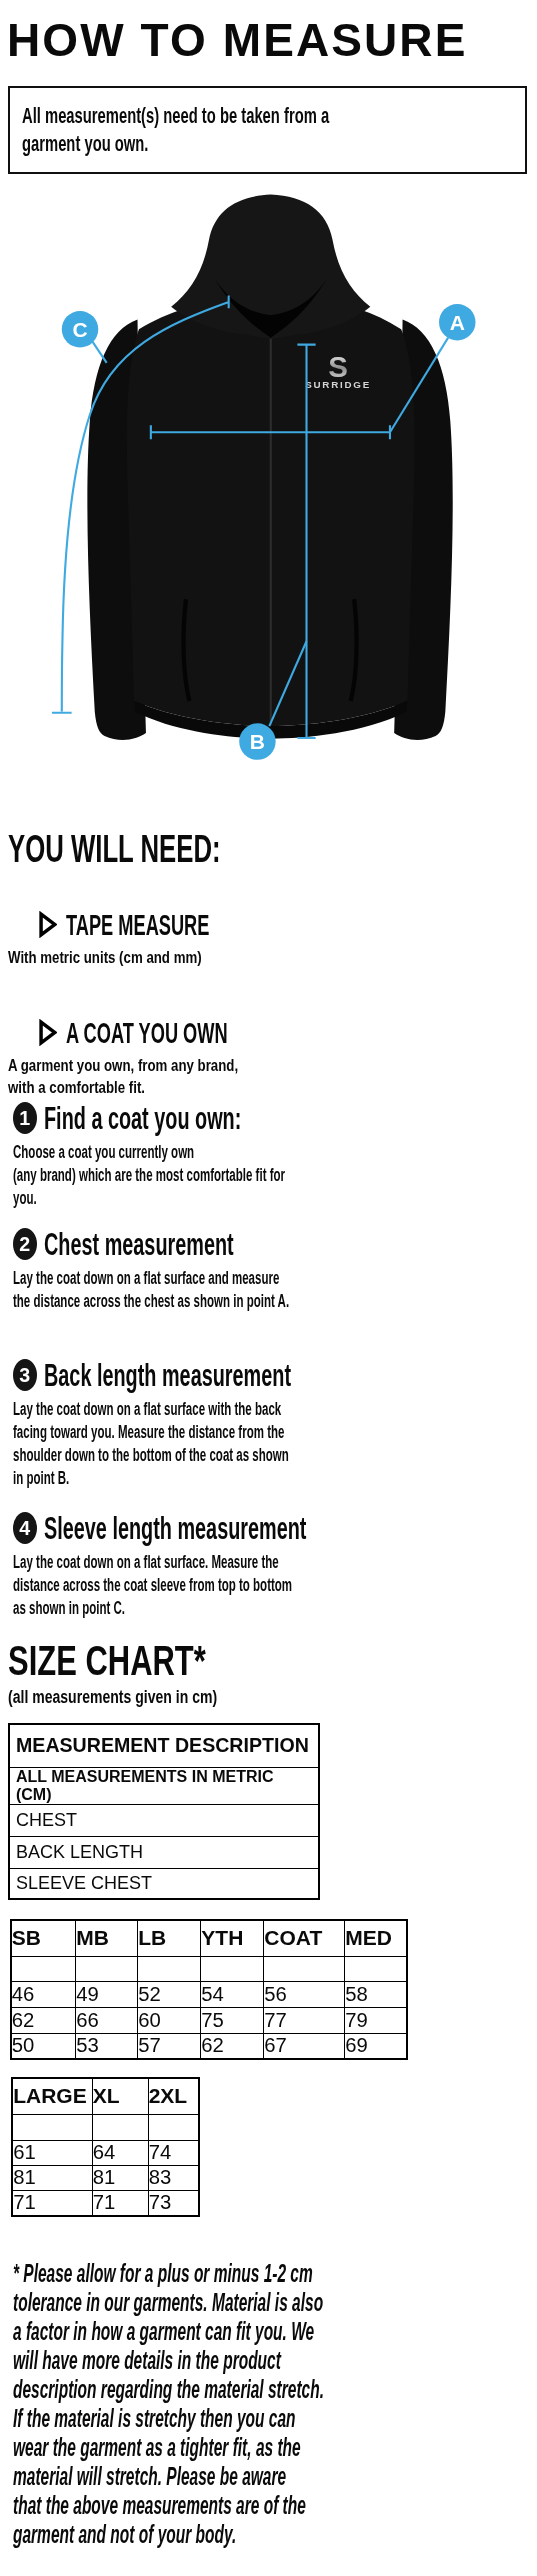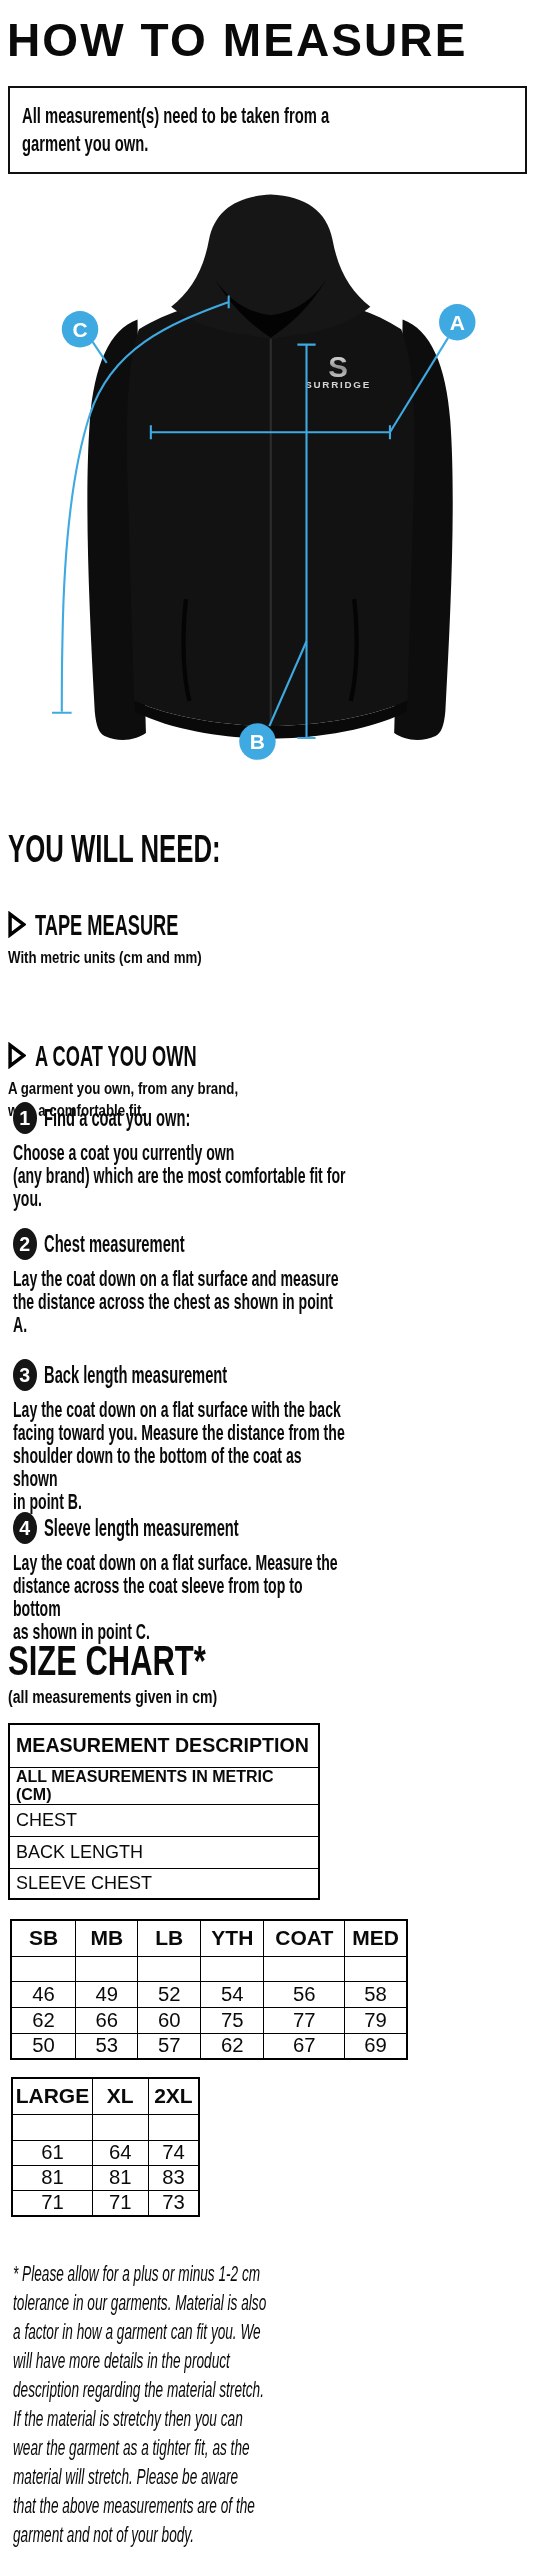--- a/index.html
+++ b/index.html
@@ -20,44 +20,44 @@
 
   h1.title { font-size: 46px; font-weight: bold; line-height: 1; letter-spacing: 2.1px; white-space: nowrap; }
 
   .notice-box { width: 519px; border: 2.1px solid #101010; padding: 14px 15.4px; background: #fff; }
   .notice-text { font-size: 22.4px; font-weight: bold; line-height: 28px; }
 
   h2.section { font-size: 39px; font-weight: bold; line-height: 1; }
   h2.sc { font-size: 43px; }
   .sc-sub { font-size: 18px; font-weight: bold; line-height: 1.1; text-align: right; }
 
-  .need-head { display: flex; align-items: center; gap: 8.4px; }
+  .need-head { display: flex; align-items: center; gap: 8.4px; margin-left: 31px; }
   .need-head h3 { font-size: 29.4px; font-weight: bold; line-height: 1; }
   .need-desc { margin-top: 8px; font-size: 17px; font-weight: bold; line-height: 22px; }
 
   .step-head { display: flex; align-items: center; gap: 7px; }
   .step-num { display: flex; align-items: center; justify-content: center;
               width: 24px; height: 32px; background: #151515; border-radius: 50%;
               color: #fff; font-size: 19.6px; font-weight: bold; flex: 0 0 auto; }
-  .step-head h3 { font-size: 23px; font-weight: bold; line-height: 1; }
-  .step-body { margin-top: 7px; font-size: 22px; font-weight: bold; line-height: 23px; }
+  .step-head h3 { font-size: 31px; font-weight: bold; line-height: 1; }
+  .step-body { margin-top: 7px; font-size: 18px; font-weight: bold; line-height: 23px; }
 
   table { border-collapse: collapse; table-layout: fixed; background: #fff; }
   table.bordered { border: 2.1px solid #000; }
   table.bordered td { border: 1.4px solid #000; overflow: hidden; }
   .t-desc { width: 312px; }
   .t-desc td { padding: 0 5.6px; text-align: left; vertical-align: middle; }
   .td-title { font-size: 19.6px; font-weight: bold; }
   .td-unit  { font-size: 16px; font-weight: bold; }
   .td-row   { font-size: 18px; font-weight: normal; }
-  .t-size td { text-align: center; vertical-align: middle; margin-left: 10px; }
+  .t-size td { vertical-align: middle; margin-left: 10px; }
   .t-size .hd td { font-size: 21px; font-weight: bold; }
   .t-size .val td { font-size: 20.3px; font-weight: normal; }
 
-  .footnote { font-size: 22px; font-weight: normal; font-style: italic; line-height: 29px; }
+  .footnote { font-size: 25px; font-weight: bold; font-style: italic; line-height: 29px; }
 </style>
 </head>
 <body>
 
 <div class="page">
 
   <h1 class="abs title" style="top:17px;left:7px;">HOW TO MEASURE</h1>
 
   <div class="abs notice-box" style="top:86px;left:8.4px;padding-left:12px;">
     <div class="notice-text sq sq66 pre">All measurement(s) need to be taken from a
@@ -119,21 +119,21 @@
       <svg width="18" height="27" viewBox="0 0 26 38">
         <polygon points="3,4 23,19 3,34" fill="none" stroke="#000" stroke-width="5"></polygon>
       </svg>
       <h3><span class="sq sq62 nw">TAPE MEASURE</span></h3>
     </div>
     <div class="need-desc">
       <span class="sq sq78 pre">With metric units (cm and mm)</span>
     </div>
   </div>
 
-  <div class="abs" style="top:1041px;left:8.4px;">
+  <div class="abs" style="top:1018px;left:8.4px;">
     <div class="need-head">
       <svg width="18" height="27" viewBox="0 0 26 38">
         <polygon points="3,4 23,19 3,34" fill="none" stroke="#000" stroke-width="5"></polygon>
       </svg>
       <h3><span class="sq sq62 nw">A COAT YOU OWN</span></h3>
     </div>
     <div class="need-desc">
       <span class="sq sq78 pre">A garment you own, from any brand,
 with a comfortable fit.</span>
     </div>

